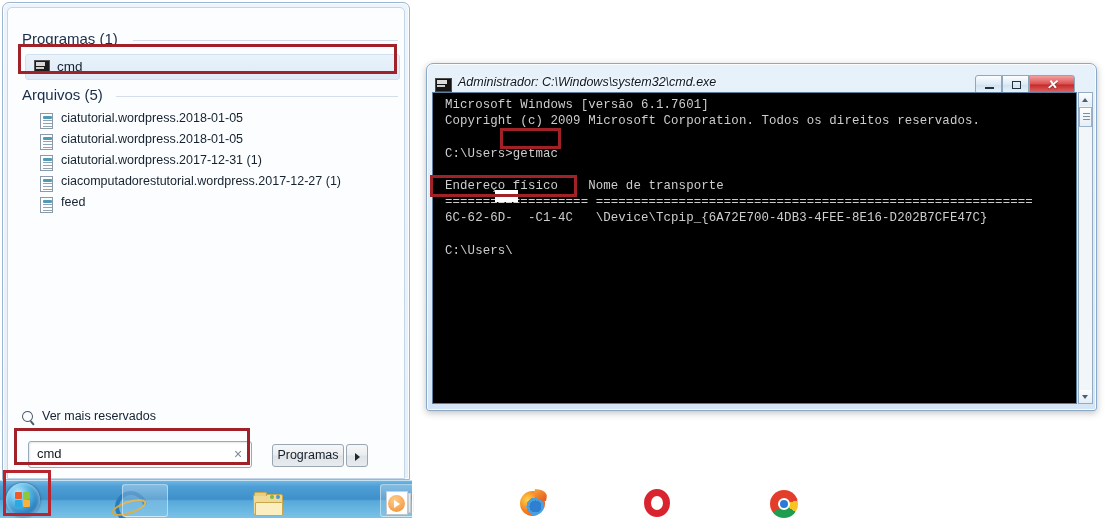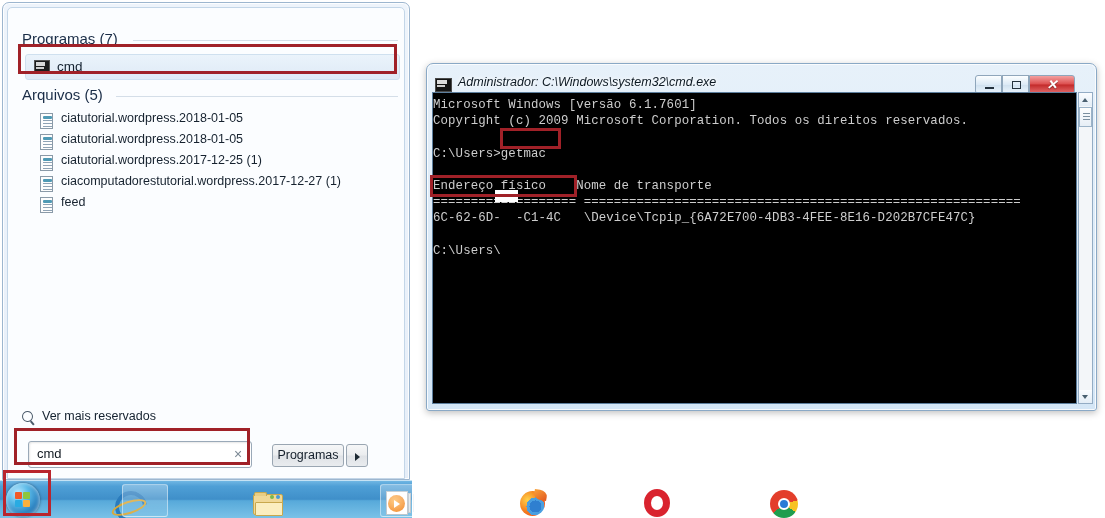--- a/index.html
+++ b/index.html
@@ -171,21 +171,21 @@
   #btn-close{left:602px;width:46px;border-radius:0 3px 3px 0;
     background:linear-gradient(to bottom,#f3a0a0,#dc4e4e 48%,#c22a2a 52%,#e46a6a);}
   #btn-min .g{position:absolute;left:9px;top:11px;width:9px;height:2px;background:#23313d;}
   #btn-max .g{position:absolute;left:9px;top:5px;width:9px;height:8px;border:1.5px solid #23313d;box-sizing:border-box;}
   #btn-close .g{position:absolute;left:0;top:0;width:100%;height:100%;color:#fff;
     font-size:13px;font-weight:bold;text-align:center;line-height:17px;
     font-family:"Liberation Sans",sans-serif;text-shadow:0 1px 1px rgba(0,0,0,.4);}
 
   #console{position:absolute;left:5px;top:28px;width:645px;height:312px;background:#000;
     border:1px solid #5d7f9e;box-sizing:border-box;overflow:hidden;}
-  #console pre{margin:0;padding:4px 0 0 0;color:#cdcdcd;font-size:12.4px;line-height:16.2px;
+  #console pre{margin:0;padding:4px 0 0 12px;color:#cdcdcd;font-size:12.4px;line-height:16.2px;
     font-family:"Liberation Mono","DejaVu Sans Mono",monospace;white-space:pre;letter-spacing:.1px;}
 
   
   #cmd-scroll{position:absolute;left:651px;top:28px;width:15px;height:312px;
     background:#f3f6f9;border:1px solid #93acc4;box-sizing:border-box;}
   .sb-arrow{position:absolute;left:0;width:13px;height:13px;
     background:linear-gradient(to bottom,#fbfdff,#e3edf6);}
   #sb-up{top:0;} #sb-down{bottom:0;}
   .sb-arrow .tri{position:absolute;left:3px;top:5px;width:0;height:0;
     border-left:3.5px solid transparent;border-right:3.5px solid transparent;}
@@ -206,21 +206,21 @@
   #anno-start{left:3px;top:470px;width:48px;height:46px;border-color:#b9252e;}
   #anno-getmac{left:500px;top:128px;width:61px;height:21px;}
   #anno-mac{left:430px;top:175px;width:147px;height:22px;}
 </style>
 </head>
 <body>
 
 <div id="start-menu">
   <div id="start-menu-inner">
 
-    <div class="sec-head" style="top:22px;">Programas (7)</div>
+    <div class="sec-head" style="top:22px;">Programas (1)</div>
     <div class="sec-rule" style="left:125px;top:32px;width:265px;"></div>
 
     <div id="prog-row">
       <span id="cmd-icon"></span>
       <span id="prog-label">cmd</span>
     </div>
 
     <div class="sec-head" style="top:78px;">Arquivos (5)</div>
     <div class="sec-rule" style="left:108px;top:88px;width:282px;"></div>
 
@@ -236,21 +236,21 @@
           <u></u>
           <i></i>
         </span>
       <span class="file-name">ciatutorial.wordpress.2018-01-05</span>
     </div>
     <div class="file-row" style="top:145px;">
       <span class="file-ico">
           <u></u>
           <i></i>
         </span>
-      <span class="file-name">ciatutorial.wordpress.2017-12-25 (1)</span>
+      <span class="file-name">ciatutorial.wordpress.2017-12-31 (1)</span>
     </div>
     <div class="file-row" style="top:166px;">
       <span class="file-ico">
           <u></u>
           <i></i>
         </span>
       <span class="file-name">ciacomputadorestutorial.wordpress.2017-12-27 (1)</span>
     </div>
     <div class="file-row" style="top:187px;">
       <span class="file-ico">

